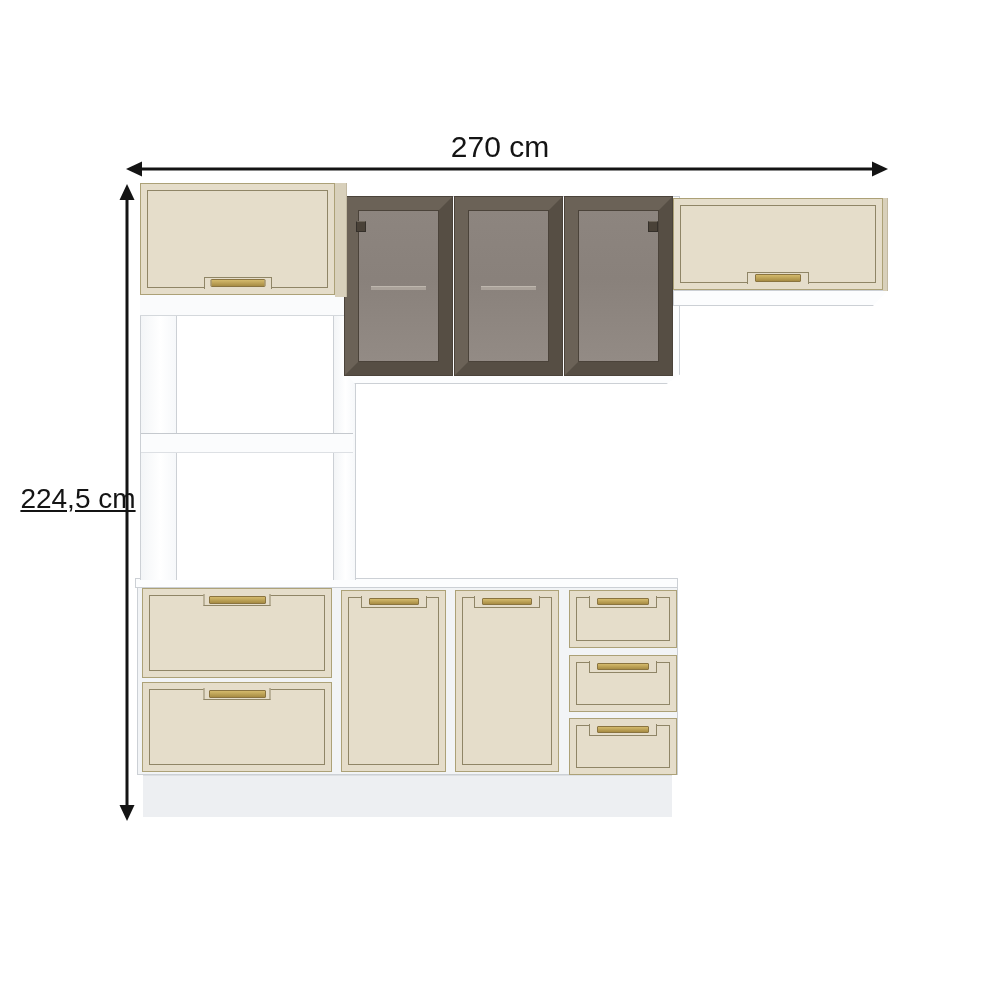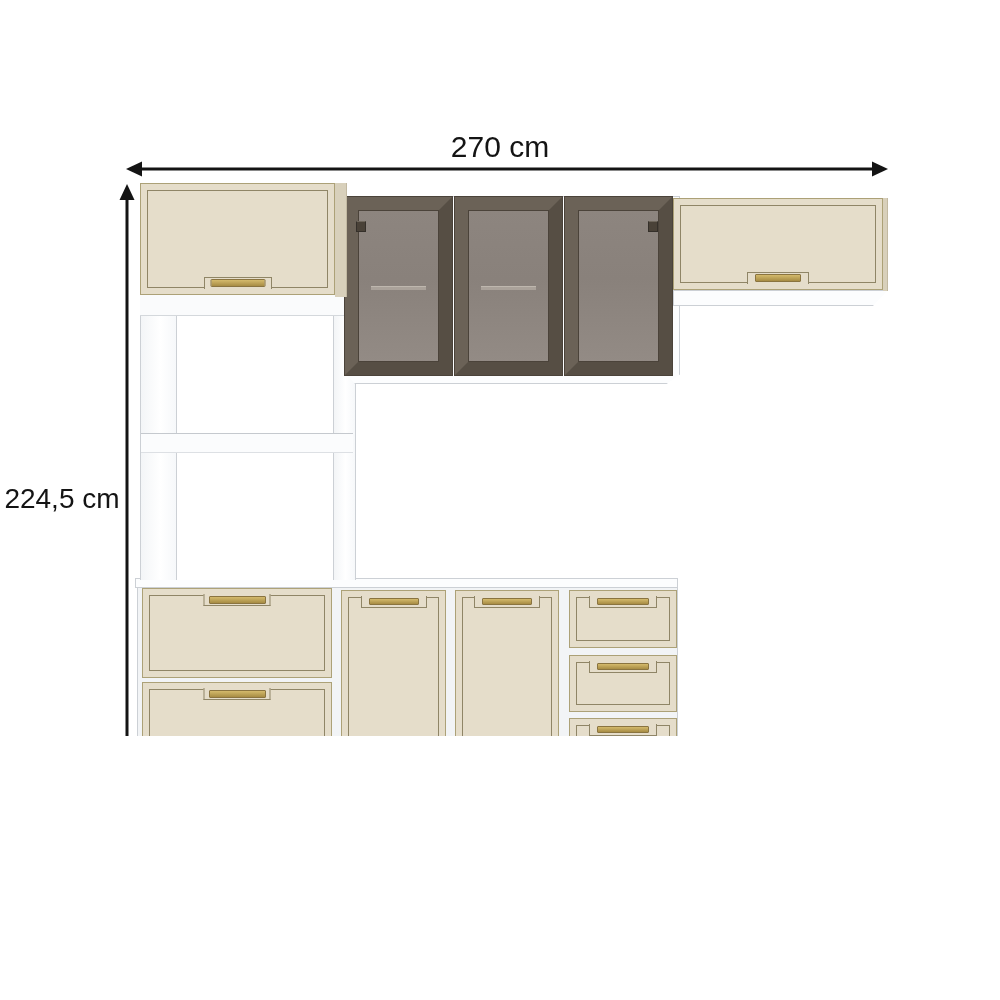--- a/index.html
+++ b/index.html
@@ -1,17 +1,17 @@
 <!DOCTYPE html>
 <html style="--background: #ffffff; --arrow: #141414; --text: #141414; --cream: #e5ddca; --cream-dark: #d8d0bb; --cream-trim: #8f8566; --cream-edge: #aca177; --handle-gold: #bfa356; --handle-gold-dark: #8a7440; --glass-frame: #60574c; --glass-frame-dark: #4b433a; --glass-pane: #8c847e; --glass-shelf-line: #aaa29a; --white-panel: #fcfdfe; --white-panel-shade: #f2f4f6; --panel-edge: #ccd0d5; --plinth: #edeff2;"><head>
 <meta charset="utf-8">
 <style>
   html,body{margin:0;padding:0;background:#fff;}
   .stage{
-    position:relative;width:1000px;height:736px;background:var(--background,#fff);
+    position:relative;width:1000px;height:1000px;background:var(--background,#fff);
     font-family:"Liberation Sans", sans-serif;overflow:hidden;
   }
   .abs{position:absolute;box-sizing:border-box;}
 
   
   .dim-label{
     position:absolute;color:var(--text,#141414);text-align:center;
     font-family:"Liberation Sans", sans-serif;white-space:nowrap;
   }
 
@@ -141,15 +141,15 @@
       <polygon points="888,169 872,161.5 872,176.5"></polygon>
     </g>
     <g fill="var(--arrow,#141414)" stroke="none">
       <line x1="127" y1="197" x2="127" y2="808" stroke="var(--arrow,#141414)" stroke-width="3"></line>
       <polygon points="127,184 119.5,200 134.5,200"></polygon>
       <polygon points="127,821 119.5,805 134.5,805"></polygon>
     </g>
   </svg>
 
   <div class="dim-label" style="left:385px;top:130px;width:230px;font-size:30px;">270 cm</div>
-  <div class="dim-label" style="left:0px;top:483px;width:124px;font-size:28px;">224,5 cm</div>
+  <div class="dim-label" style="left:16px;top:483px;width:124px;font-size:28px;text-decoration:underline;">224,5 cm</div>
 
 </div>
 
 </body></html>

